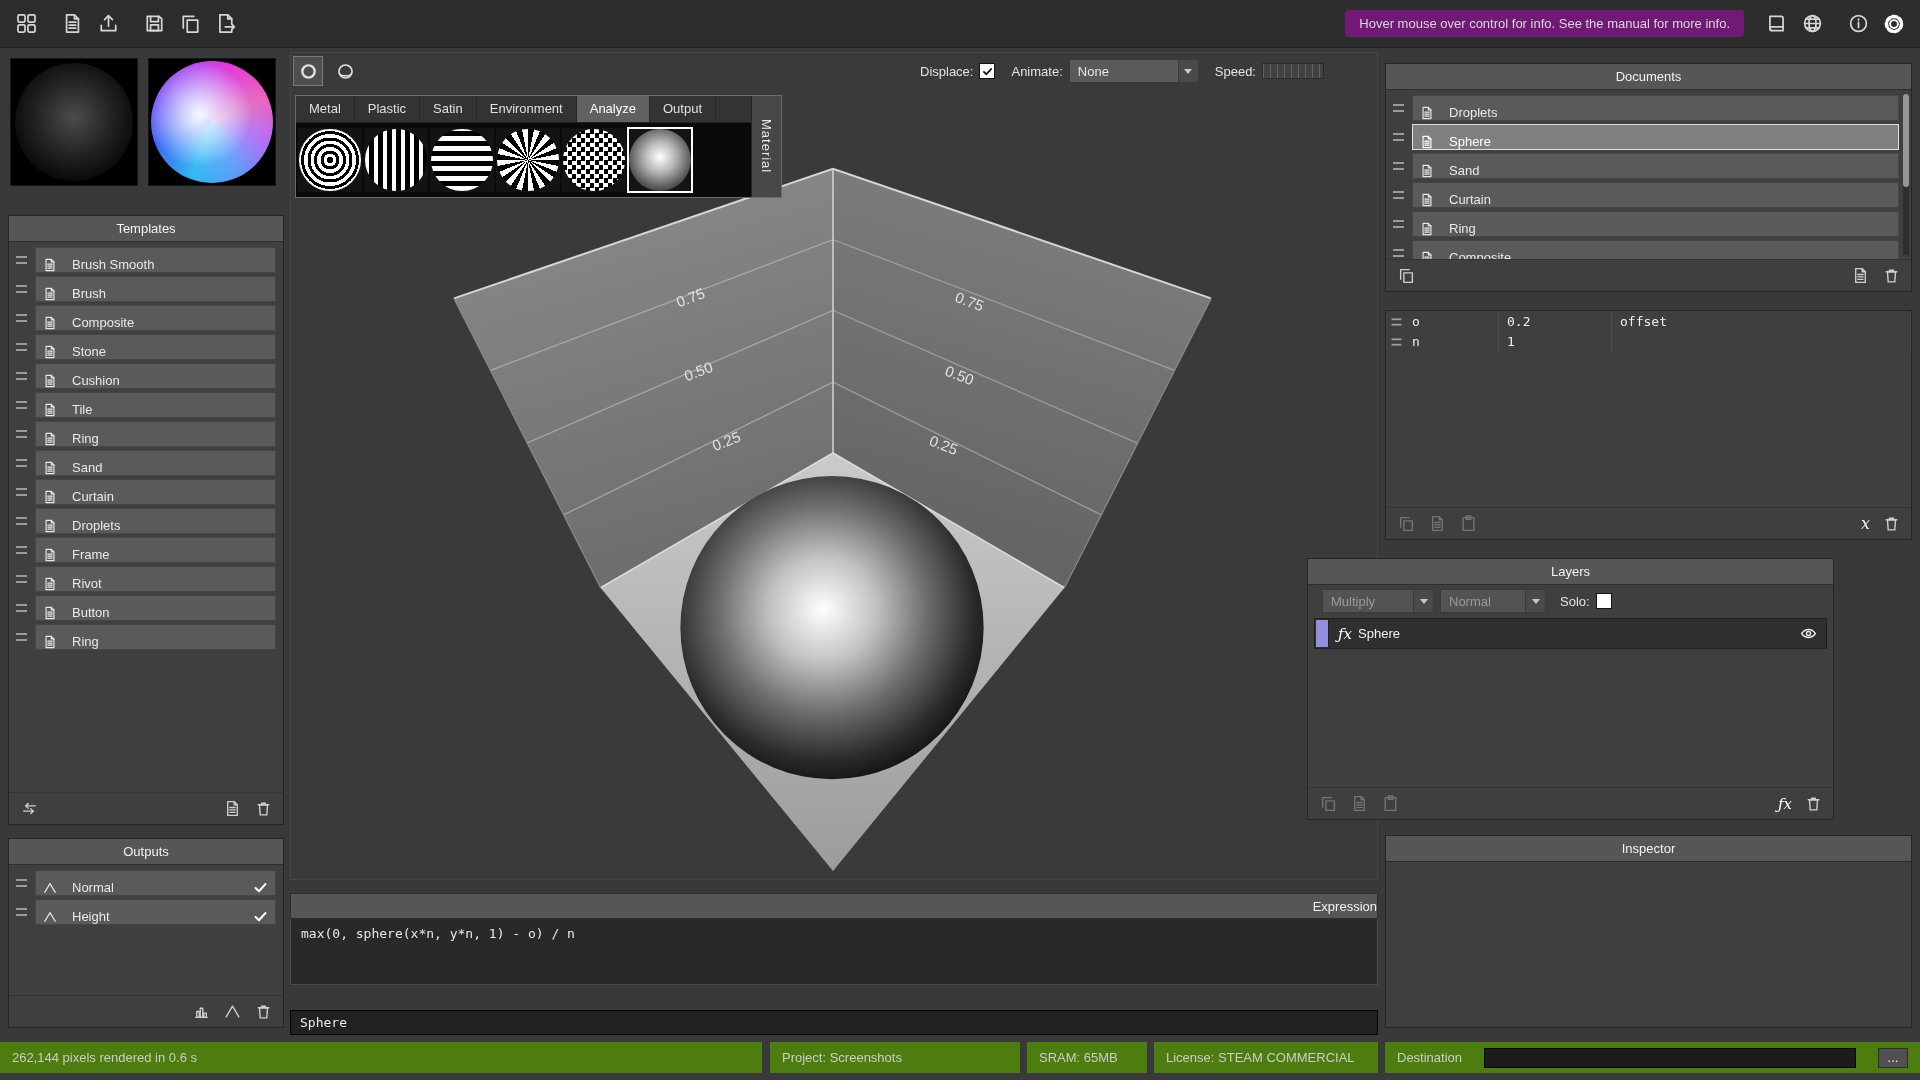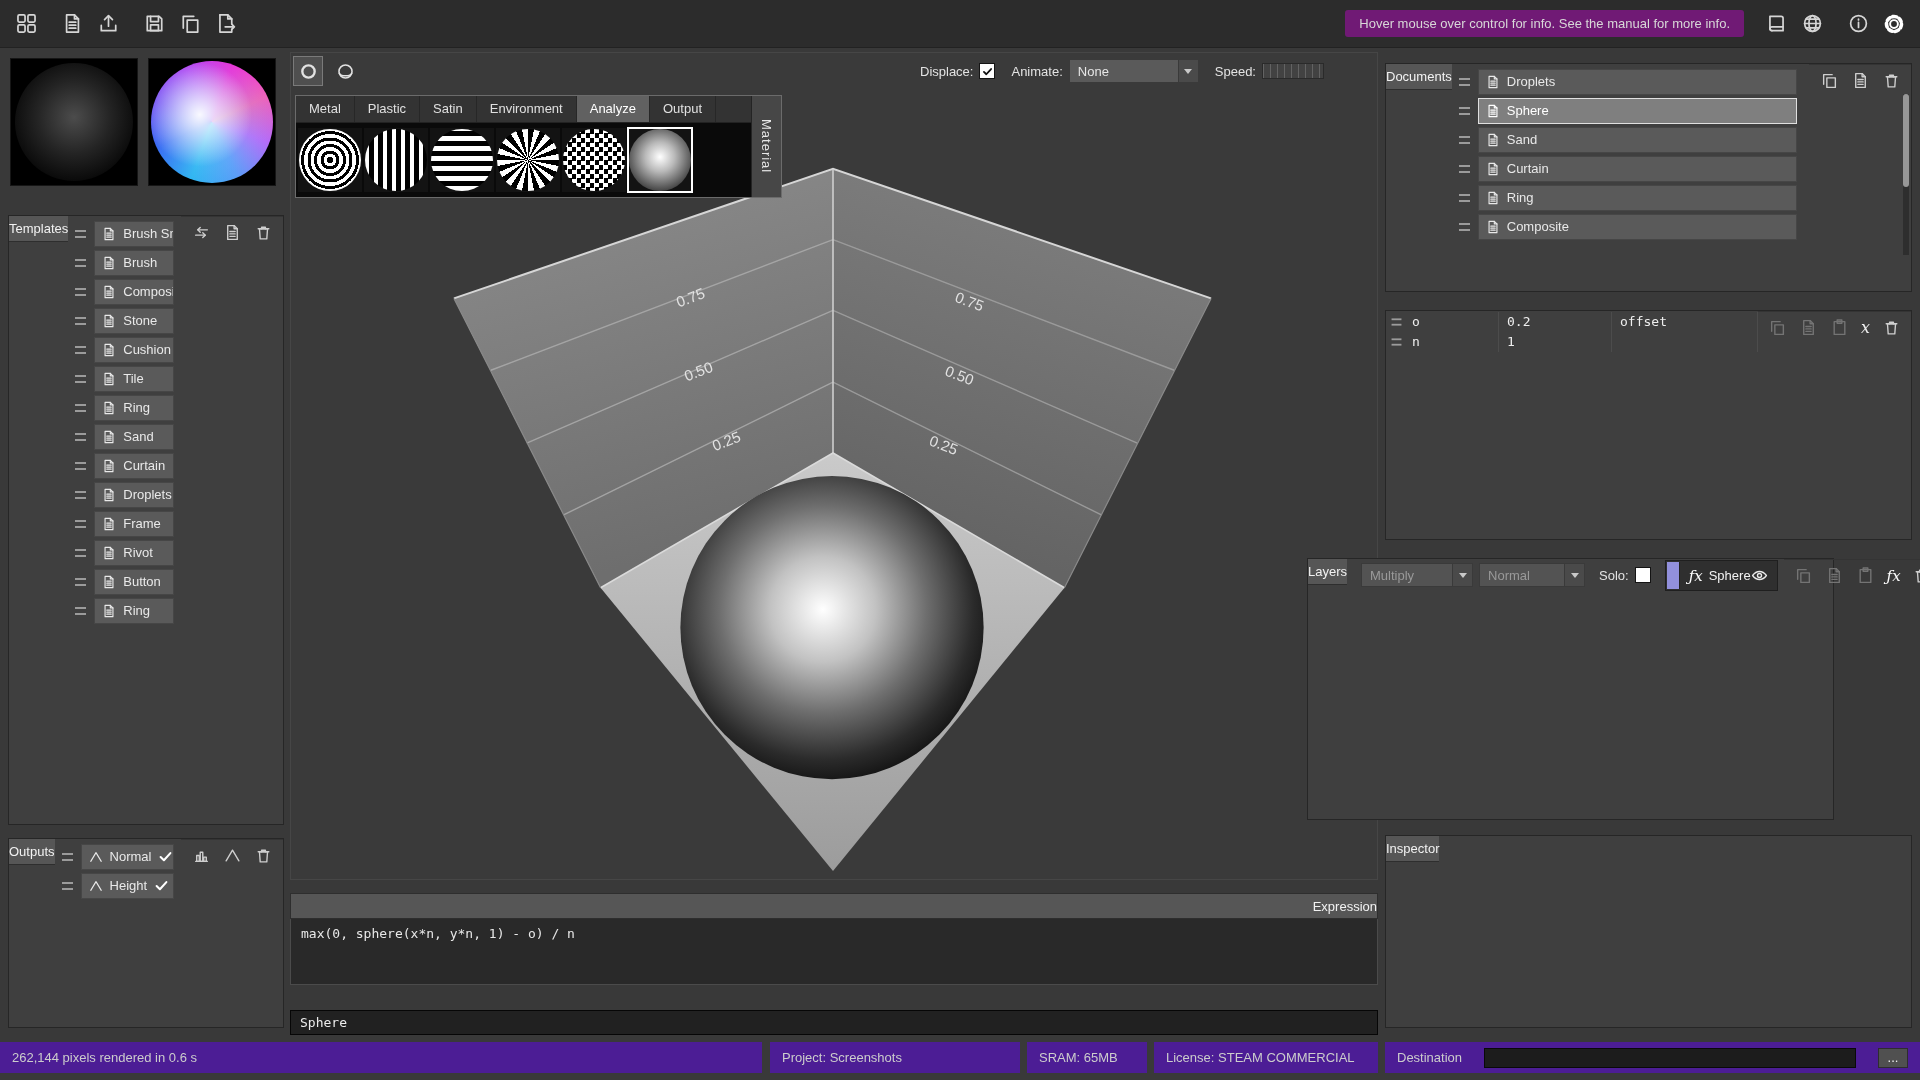--- a/index.html
+++ b/index.html
@@ -10,26 +10,26 @@
   #topbar{position:absolute;left:0;top:0;width:1920px;height:48px;background:#2c2c2c;border-bottom:1px solid #222;display:flex;align-items:center;padding:0 10px;gap:4px}
   .tbtn{width:32px;height:32px;display:flex;align-items:center;justify-content:center;color:#d6d6d6;border-radius:3px}
   .tbtn svg{width:21px;height:21px}
   .gap-l{margin-left:10px}
   #topbar .spacer{flex:1}
   #hintchip{background:#701a75;border-radius:3px;padding:6px 14px;color:#d8d8d8;margin-right:12px}
   .tbtn.big{color:#fff}
   .tbtn.big svg{width:24px;height:24px}
 
   
-  .pnl{position:absolute;background:#3f3f3f;border:1px solid #262626;display:flex;flex-direction:row}
+  .pnl{position:absolute;background:#3f3f3f;border:1px solid #262626;display:flex;flex-direction:column}
   .hd{height:26px;line-height:25px;background:#565656;border-bottom:1px solid #2e2e2e;text-align:center;color:#f2f2f2;flex:none}
   .list{flex:1;overflow:hidden;padding-top:3px}
   .lrow{position:relative;height:29px;display:flex;align-items:center}
   .handle{position:absolute;left:7px;top:50%;width:11px;height:8px;margin-top:-4px;border-top:2px solid #9b9b9b;border-bottom:2px solid #9b9b9b}
-  .rowbox{margin-left:26px;margin-right:7px;flex:1;height:26px;background:#5a5a5a;border:1px solid #464646;display:flex;align-items:center;gap:7px;padding:0 7px;color:#e9e9e9;overflow:hidden;white-space:nowrap}
+  .rowbox{margin-left:26px;margin-right:7px;flex:1;height:26px;background:#5a5a5a;border:1px solid #464646;display:flex;align-items:flex-end;gap:15px;padding:0 7px;color:#e9e9e9;overflow:hidden;white-space:nowrap}
   .rowbox svg{width:14px;height:14px;flex:none}
   .lrow.sel .rowbox{background:#7f7f7f;border-color:#e0e0e0;color:#fff}
   .tools{flex:none;height:32px;display:flex;align-items:center;gap:11px;padding:0 10px;border-top:1px solid #343434}
   .tools .rt{margin-left:auto;display:flex;gap:11px;align-items:center}
   .tico{width:20px;height:20px;color:#cfcfcf;display:flex;align-items:center;justify-content:center}
   .tico svg{width:17px;height:17px}
   .tico.dim{color:#747474}
   .okchk{margin-left:auto;color:#fff;display:flex}
   .okchk svg{width:15px;height:15px;stroke-width:2.2}
 
@@ -112,21 +112,21 @@
   #layerrow{margin:1px 6px;height:31px;background:#2f2f2f;border:1px solid #1f1f1f;display:flex;align-items:center;flex:none}
   #layeraccent{width:13px;align-self:stretch;margin:1px;background:#9290dc;border-right:1px solid #222}
   .fxg{font-family:"DejaVu Serif",serif;font-style:italic;color:#fff;font-size:15px}
   #layerrow .fxg{margin:0 6px 0 8px}
   #layerrow .name{color:#f2f2f2}
   #layereye{margin-left:auto;margin-right:9px;color:#e8e8e8;display:flex}
   #layereye svg{width:17px;height:17px}
   .xg{font-family:"DejaVu Serif",serif;font-style:italic;color:#f0f0f0;font-size:16px}
 
   
-  .seg{position:absolute;top:1042px;height:31px;background:#4c1d95;display:flex;align-items:center;padding:8px 12px;color:#cccccc}
+  .seg{position:absolute;top:1042px;height:31px;background:#4d7c0f;display:flex;align-items:center;padding:8px 12px;color:#cccccc}
   #seg-render{left:0;width:762px}
   #seg-project{left:770px;width:250px}
   #seg-sram{left:1027px;width:120px}
   #seg-license{left:1154px;width:224px}
   #seg-dest{left:1385px;width:535px;gap:22px}
   #dest-input{flex:1;height:20px;background:#1c1c1c;border:1px solid #090909;color:#ddd;padding:0 6px;font-family:"Liberation Sans",sans-serif}
   #dest-more{width:30px;height:20px;background:#505050;border:1px solid #2e2e2e;color:#eee;display:flex;align-items:center;justify-content:center}
 </style>
 </head>
 <body>

